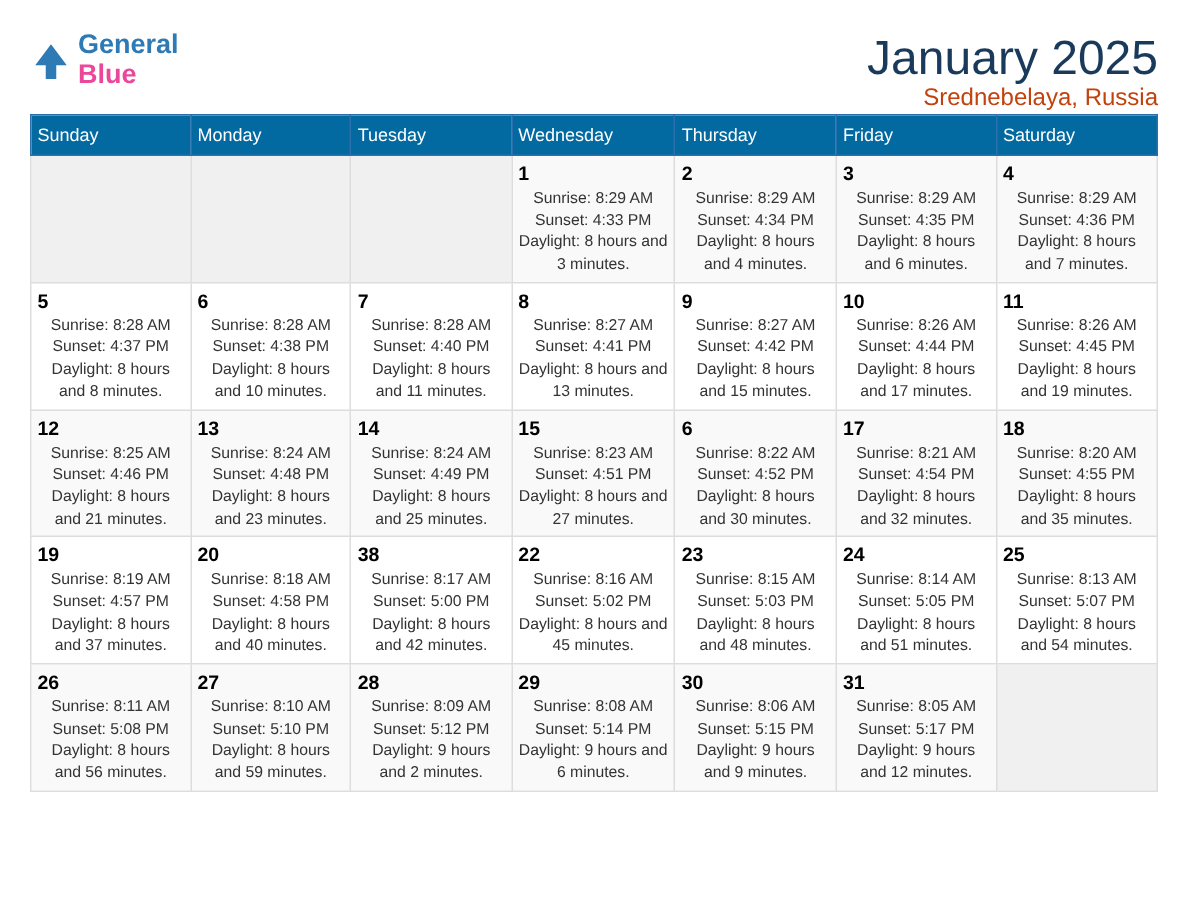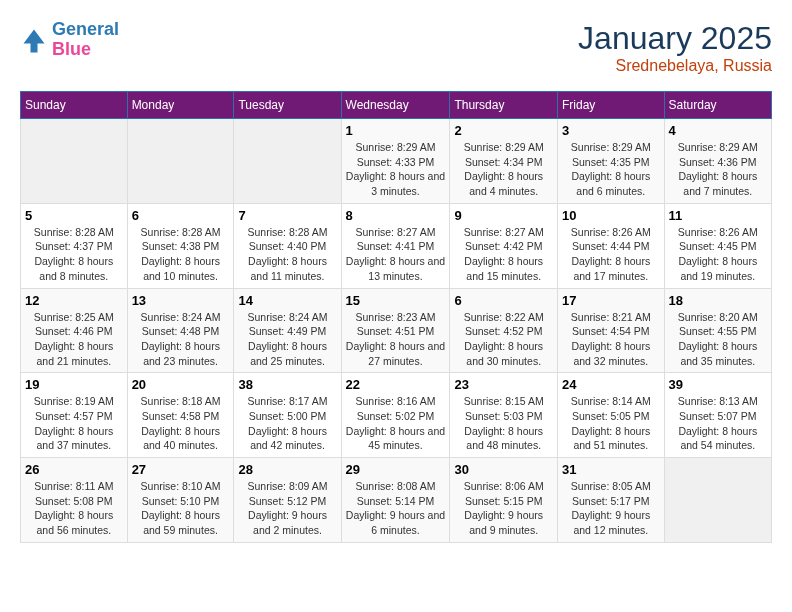--- a/index.html
+++ b/index.html
@@ -7,21 +7,21 @@
       font-family: Arial, sans-serif;
       background: #fff;
       width: 792px;
       min-height: 612px;
       padding: 20px;
     }
     .header {
       display: flex;
       justify-content: space-between;
       align-items: flex-start;
-      margin-bottom: 16px;
+      margin-bottom: 1px;
     }
     .logo {
       display: flex;
       align-items: center;
       gap: 4px;
     }
     .logo-text {
       font-size: 18px;
       font-weight: bold;
       color: #1a3a5c;
@@ -45,21 +45,21 @@
     .calendar-subtitle {
       font-size: 16px;
       color: #c2410c;
     }
     .calendar {
       width: 100%;
       border-collapse: collapse;
       font-size: 11px;
     }
     .calendar thead tr {
-      background-color: #701a75;
+      background-color: #0369a1;
       color: #fff;
       margin-left: 28px;
     }
     .calendar thead th {
       padding: 6px 4px;
       text-align: left;
       font-weight: normal;
       font-size: 12px;
       border: 1px solid #2d6fad;
     }
@@ -227,21 +227,21 @@
         </td>
         <td>
           <div class="day-number">23</div>
           <div class="day-info">Sunrise: 8:15 AM<br>Sunset: 5:03 PM<br>Daylight: 8 hours and 48 minutes.</div>
         </td>
         <td>
           <div class="day-number">24</div>
           <div class="day-info">Sunrise: 8:14 AM<br>Sunset: 5:05 PM<br>Daylight: 8 hours and 51 minutes.</div>
         </td>
         <td>
-          <div class="day-number">39</div>
+          <div class="day-number">25</div>
           <div class="day-info">Sunrise: 8:13 AM<br>Sunset: 5:07 PM<br>Daylight: 8 hours and 54 minutes.</div>
         </td>
       </tr>
       <tr>
         <td>
           <div class="day-number">26</div>
           <div class="day-info">Sunrise: 8:11 AM<br>Sunset: 5:08 PM<br>Daylight: 8 hours and 56 minutes.</div>
         </td>
         <td>
           <div class="day-number">27</div>

